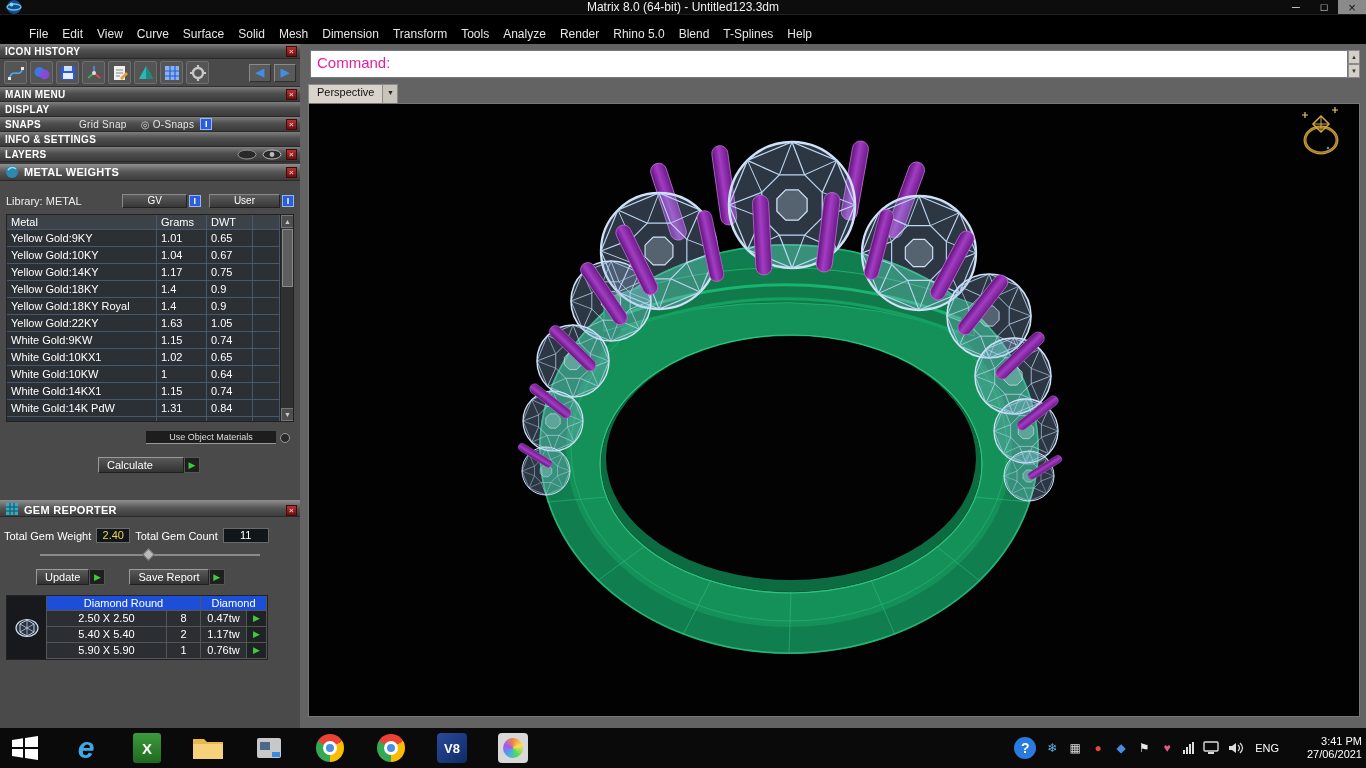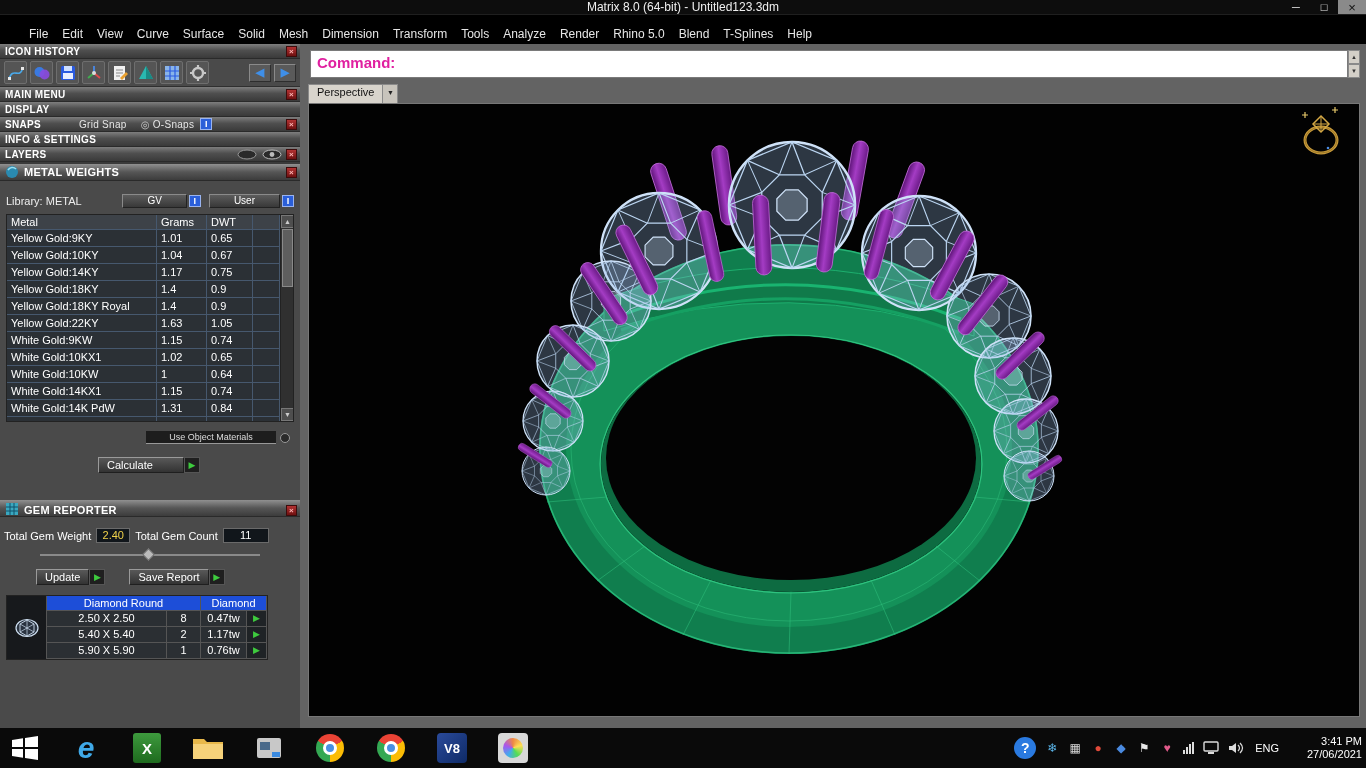--- a/index.html
+++ b/index.html
@@ -2,21 +2,21 @@
 <html><head>
 <meta charset="utf-8">
 <style>
   * { margin:0; padding:0; box-sizing:border-box; }
   html,body { width:1366px; height:768px; overflow:hidden; background:#000;
     font-family:"Liberation Sans", sans-serif; }
   .app { position:absolute; inset:0; }
 
   
   .titlebar { position:absolute; top:0; left:0; right:0; height:15px; background:#0d0d0d;
-    border-bottom:1px solid #1f1f1f; color:#fff; display:flex; align-items:center;flex-direction:column; }
+    border-bottom:1px solid #1f1f1f; color:#fff; display:flex; align-items:center; }
   .titlebar .app-icon { width:16px; height:16px; margin-left:6px; }
   .titlebar .title { position:absolute; left:0; right:0; text-align:center; font-size:12px; color:#f0f0f0; }
   .win-controls { margin-left:auto; display:flex; height:100%; z-index:2; }
   .win-btn { width:28px; height:100%; display:flex; align-items:center; justify-content:center;
     color:#e8e8e8; font-size:11px; cursor:default; }
   .win-btn.close { background:#8a8a8a; color:#111; font-size:13px; }
 
   
   .menubar { position:absolute; top:24px; left:0; right:0; height:20px; background:#000;
     display:flex; align-items:center; padding-left:22px; }
@@ -104,21 +104,21 @@
     height:16px; line-height:15px; text-align:center; background:#2b2f33; overflow:hidden; }
   .g-head { background:#1d4ed8; height:15px; line-height:14px; }
   .gem-img-cell { grid-row:1/5; grid-column:1; border-right:1px solid #555; background:#17191c;
     display:flex; align-items:center; justify-content:center; }
   .g-arrow { color:#3ecb3e; font-size:9px; background:#1f2326; }
 
   
   .main { position:absolute; top:44px; left:300px; width:1066px; height:684px; background:#636363; }
   .cmd-row { position:absolute; top:6px; left:10px; right:6px; height:28px; display:flex; }
   .cmd-box { flex:1; background:#fff; border:1px solid #7a7a7a; padding:3px 6px; }
-  .cmd-label { color:#e020a0; font-size:15px; font-weight:bold; }
+  .cmd-label { color:#e020a0; font-size:15px; font-weight:normal; }
   .cmd-spin { width:12px; display:flex; flex-direction:column; }
   .spin-btn { flex:1; background:#d4d0c8; border:1px solid #8a8a8a; color:#333; font-size:6px;
     text-align:center; line-height:12px; }
 
   .vp-tab-row { position:absolute; top:40px; left:8px; height:23px; display:flex; }
   .vp-tab { background:#d8d4cc; border:1px solid #8a8a8a; color:#111; font-size:11px; line-height:15px; padding:0 8px; }
   .vp-drop { width:15px; background:#c8c4bc; border:1px solid #8a8a8a; border-left:none; color:#222;
     font-size:7px; text-align:center; line-height:15px; }
 
   .viewport { position:absolute; top:59px; left:8px; width:1052px; height:614px; background:#020202;

